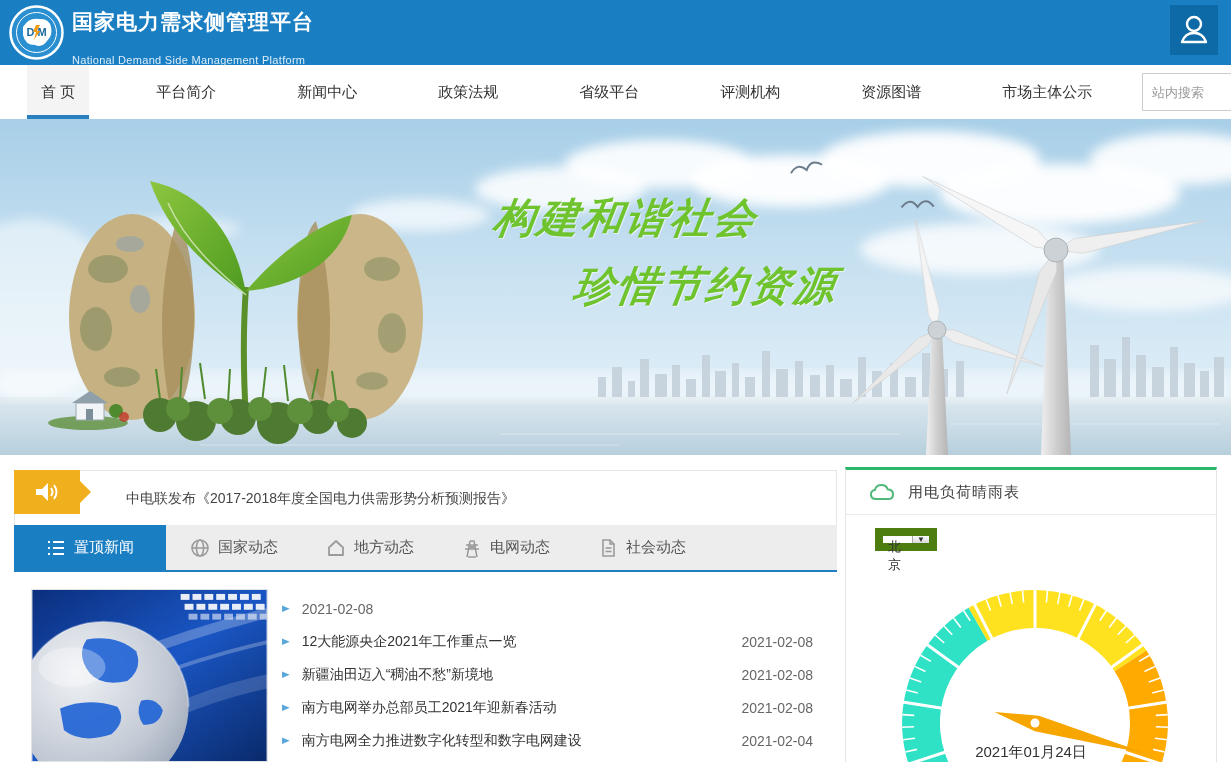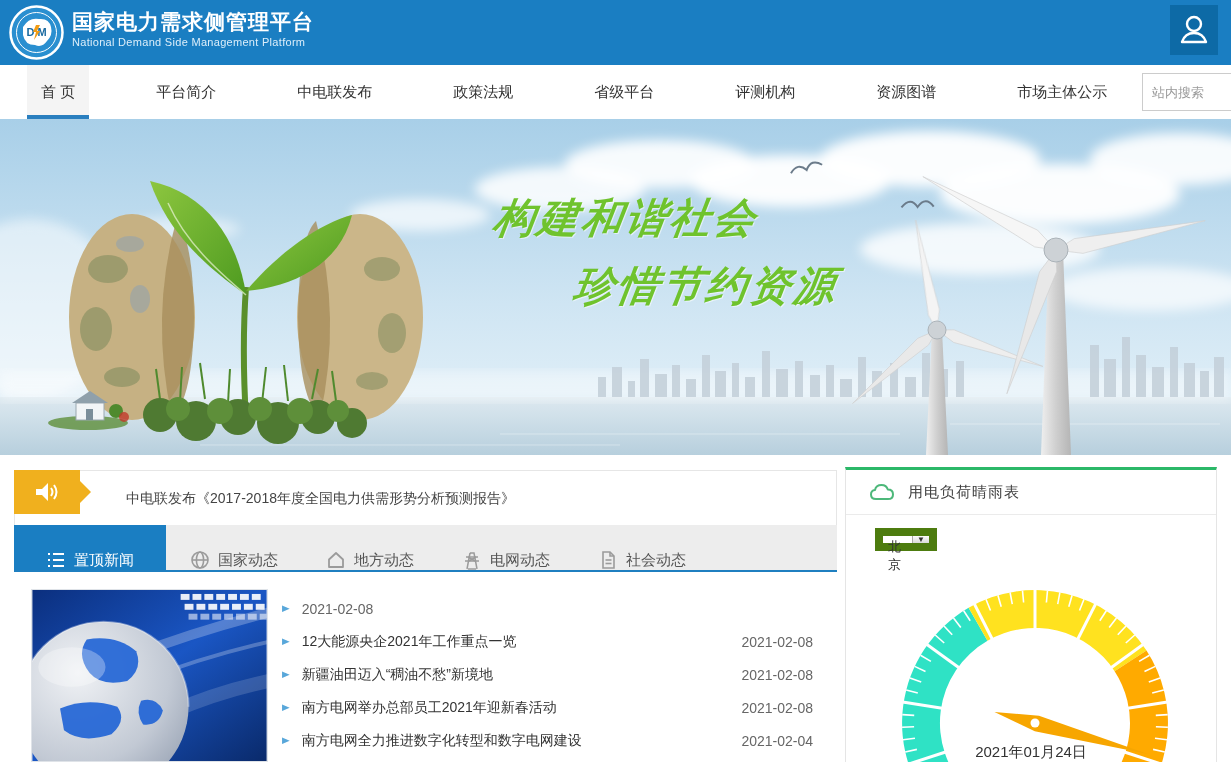--- a/index.html
+++ b/index.html
@@ -5,21 +5,21 @@
   * { margin:0; padding:0; box-sizing:border-box; }
   html,body { width:1231px; height:762px; overflow:hidden; background:#fff;
     font-family:"Liberation Sans","DejaVu Sans",sans-serif; }
   .page { position:relative; width:1231px; height:762px; background:#fff; }
 
   
   .header { position:absolute; left:0; top:0; width:1231px; height:65px; background:#1a7ec2; }
   .logo { position:absolute; left:9px; top:5px; width:55px; height:55px; }
   .title-block { position:absolute; left:72px; top:8px; color:#fff; }
   .site-title { font-size:21px; font-weight:bold; letter-spacing:1px; line-height:28px; }
-  .site-subtitle { font-size:11px; color:#dceefa; margin-top:0; letter-spacing:.3px; }
+  .site-subtitle { font-size:11px; color:#dceefa; margin-top:18px; letter-spacing:.3px; }
   .user-box { position:absolute; right:13px; top:5px; width:48px; height:50px; background:#0d6aa6;
     display:flex; align-items:center; justify-content:center; cursor:pointer; }
 
   
   .nav { position:absolute; left:0; top:65px; width:1231px; height:54px; background:#fff; }
   .nav-items { position:absolute; left:27px; top:0; height:54px; display:flex; }
   .nav-item { height:54px; display:flex; align-items:center; padding:0 14px; margin-right:53px;
     font-size:15px; color:#333; cursor:pointer; white-space:nowrap; }
   .nav-item.active { background:#f4f4f4; border-bottom:4px solid #2a7fbf; padding-top:4px; }
   .search-input { position:absolute; left:1142px; top:8px; width:110px; height:38px;
@@ -41,21 +41,21 @@
     border:1px solid #e6e6e6; background:#fff; display:flex; align-items:center; }
   .speaker-box { position:absolute; left:-1px; top:-1px; width:66px; height:44px; background:#f0b01e;
     display:flex; align-items:center; justify-content:center; }
   .speaker-box:after { content:""; position:absolute; right:-11px; top:11px;
     border-left:11px solid #f0b01e; border-top:11px solid transparent; border-bottom:11px solid transparent; }
   .ticker-text { margin-left:111px; font-size:14px; color:#444; cursor:pointer; white-space:nowrap; }
 
   
   .tabs { position:absolute; left:14px; top:525px; width:823px; height:47px; background:#ededed;
     border-bottom:2px solid #1f7fc0; display:flex; }
-  .tab { height:45px; display:flex; align-items:flex-end; gap:8px; padding:0 24px;
+  .tab { height:45px; display:flex; align-items:center; gap:8px; padding:0 24px;
     font-size:15px; color:#555; cursor:pointer; white-space:nowrap; }
   .tab.active { background:#1a7ec2; color:#fff; padding:0 32px; }
   .tab .t-icon { display:inline-flex; width:20px; height:20px; }
 
   
   .news-image { position:absolute; left:31px; top:589px; width:237px; height:173px;
     border:1px solid #dfe3e8; cursor:pointer; }
   .news-list { position:absolute; left:280px; top:592px; width:557px; list-style:none; }
   .news-row { height:33px; display:flex; align-items:center; }
   .bullet { color:#58a7da; font-size:10px; margin:0 12px 0 2px; transform:scaleY(.85); }
@@ -100,21 +100,21 @@
         <circle cx="15" cy="11" r="7" fill="none" stroke="#fff" stroke-width="2.4"></circle>
         <path d="M3 29 Q6 20 15 20 Q24 20 27 29 Z" fill="none" stroke="#fff" stroke-width="2.4" stroke-linejoin="round"></path>
       </svg>
     </div>
   </div>
 
   <div class="nav">
     <div class="nav-items" id="nav-items">
         <div class="nav-item active">首 页</div>
         <div class="nav-item">平台简介</div>
-        <div class="nav-item">中电联发布</div>
+        <div class="nav-item">新闻中心</div>
         <div class="nav-item">政策法规</div>
         <div class="nav-item">省级平台</div>
         <div class="nav-item">评测机构</div>
         <div class="nav-item">资源图谱</div>
         <div class="nav-item">市场主体公示</div>
       </div>
     <input class="search-input" type="text" placeholder="站内搜索" style="">
   </div>
 
   <div class="banner">

